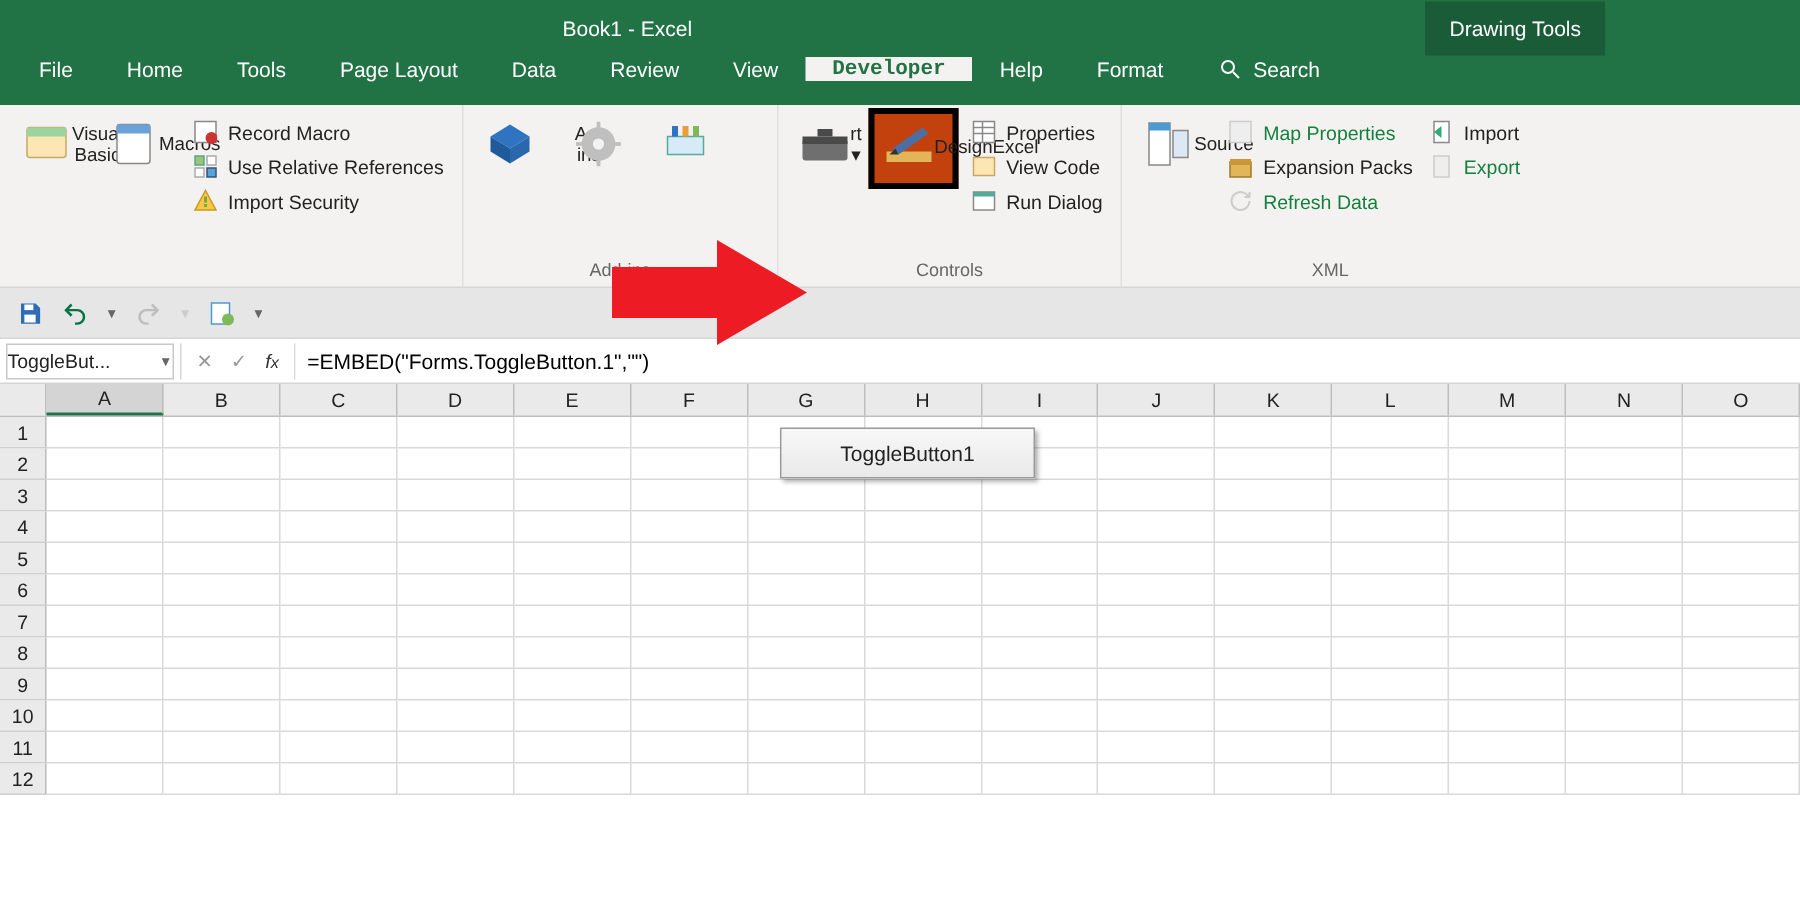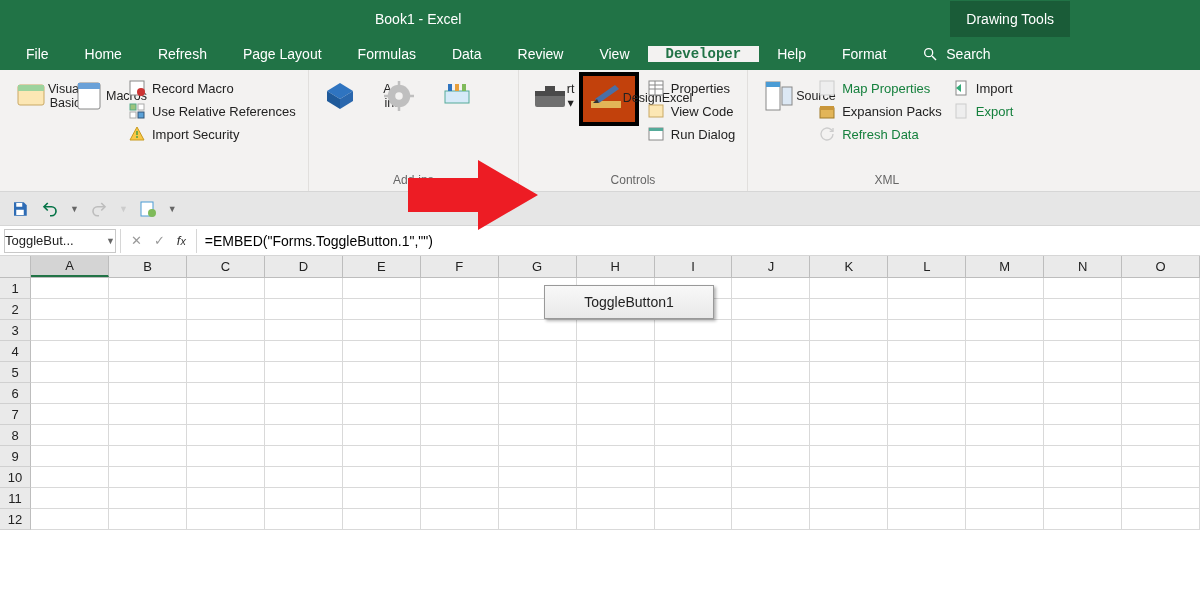--- a/index.html
+++ b/index.html
@@ -4,21 +4,21 @@
 <style>
   * { box-sizing: border-box; margin: 0; padding: 0; font-family: "Segoe UI", Tahoma, sans-serif; }
   body { background: #fff; width: 1200px; height: 602px; overflow: hidden; font-size: 13px; color: #222; }
 
   
   .titlebar { background: #217346; height: 38px; display: flex; align-items: center; padding-left: 15px; }
   .titlebar .title { flex: 0 0 auto; margin-left: 360px; color: #fff; font-size: 14px; }
   .titlebar .tools { margin-left: auto; margin-right: 130px; color: #fff; font-size: 14px; background:#1a5c38; padding:10px 16px;}
   
   
-  .tabs { background: #217346; height: 32px; display: flex; align-items: center; padding-left: 8px; }
+  .tabs { background: #217346; height: 32px; display: flex; align-items: flex-start; padding-left: 8px; }
   .tab { color: #fff; padding: 0 18px; display: flex; align-items: center; font-size: 14px; cursor: pointer; }
   .tab.active { background: #f3f2f1; color: #217346; font-weight: 600; font-family: Liberation Mono, monospace; }
   .tab.search svg { width:16px; height:16px; }
   .tab.search span { margin-left:8px; }
 
   
   .ribbon { background: #f3f2f1; height: 122px; display: flex; border-bottom: 1px solid #d6d6d6; position:relative;}
   .group { padding: 6px 10px 0 10px; border-right: 1px solid #e1dfdd; display: flex; flex-direction: column; height:100%; position:relative;}
   .group-content { flex:1; display:flex; align-items:flex-start; gap:6px;}
   .group-label { text-align: center; font-size: 12px; color:#666; padding:2px 0 4px 0;}
@@ -54,37 +54,36 @@
   .colheads { display:flex; background:#eaeaea; border-bottom:1px solid #bdbdbd; height:22px;}
   .corner { width:32px; border-right:1px solid #bdbdbd; background:#eaeaea;}
   .ch { width:80px; text-align:center; font-size:13px; border-right:1px solid #bdbdbd; display:flex; align-items:center; justify-content:center;}
   .ch.sel { background:#d4d4d4; border-bottom:2px solid #217346;}
   .rows { }
   .row { display:flex; height:21px;}
   .rh { width:32px; background:#eaeaea; border-right:1px solid #bdbdbd; border-bottom:1px solid #d0d0d0; text-align:center; font-size:13px; display:flex; align-items:center; justify-content:center;}
   .cell { width:80px; border-right:1px solid #d9d9d9; border-bottom:1px solid #d9d9d9;}
   
   
-  .togglebtn { position:absolute; left:544px; top:29px; width:170px; height:34px; background:linear-gradient(#f8f8f8,#e9e9e9); border:1px solid #999; box-shadow:2px 2px 3px rgba(0,0,0,.3); display:flex; align-items:center; justify-content:center; font-size:14px;}
+  .togglebtn { position:absolute; left:520px; top:29px; width:170px; height:34px; background:linear-gradient(#f8f8f8,#e9e9e9); border:1px solid #999; box-shadow:2px 2px 3px rgba(0,0,0,.3); display:flex; align-items:center; justify-content:center; font-size:14px;}
 
 </style>
 </head>
 <body>
 
 <div class="titlebar">
   <div class="title">Book1  -  Excel</div>
   <div class="tools">Drawing Tools</div>
 </div>
 
 <div class="tabs">
   <div class="tab">File</div>
   <div class="tab">Home</div>
-  <div class="tab">Refresh</div>
+  <div class="tab">Tools</div>
   <div class="tab">Page Layout</div>
-  <div class="tab">Formulas</div>
   <div class="tab">Data</div>
   <div class="tab">Review</div>
   <div class="tab">View</div>
   <div class="tab active">Developer</div>
   <div class="tab">Help</div>
   <div class="tab">Format</div>
   <div class="tab search">
     <svg viewBox="0 0 24 24" fill="none" stroke="#fff" stroke-width="2">
         <circle cx="10" cy="10" r="6"></circle>
         <line x1="15" y1="15" x2="21" y2="21"></line>

